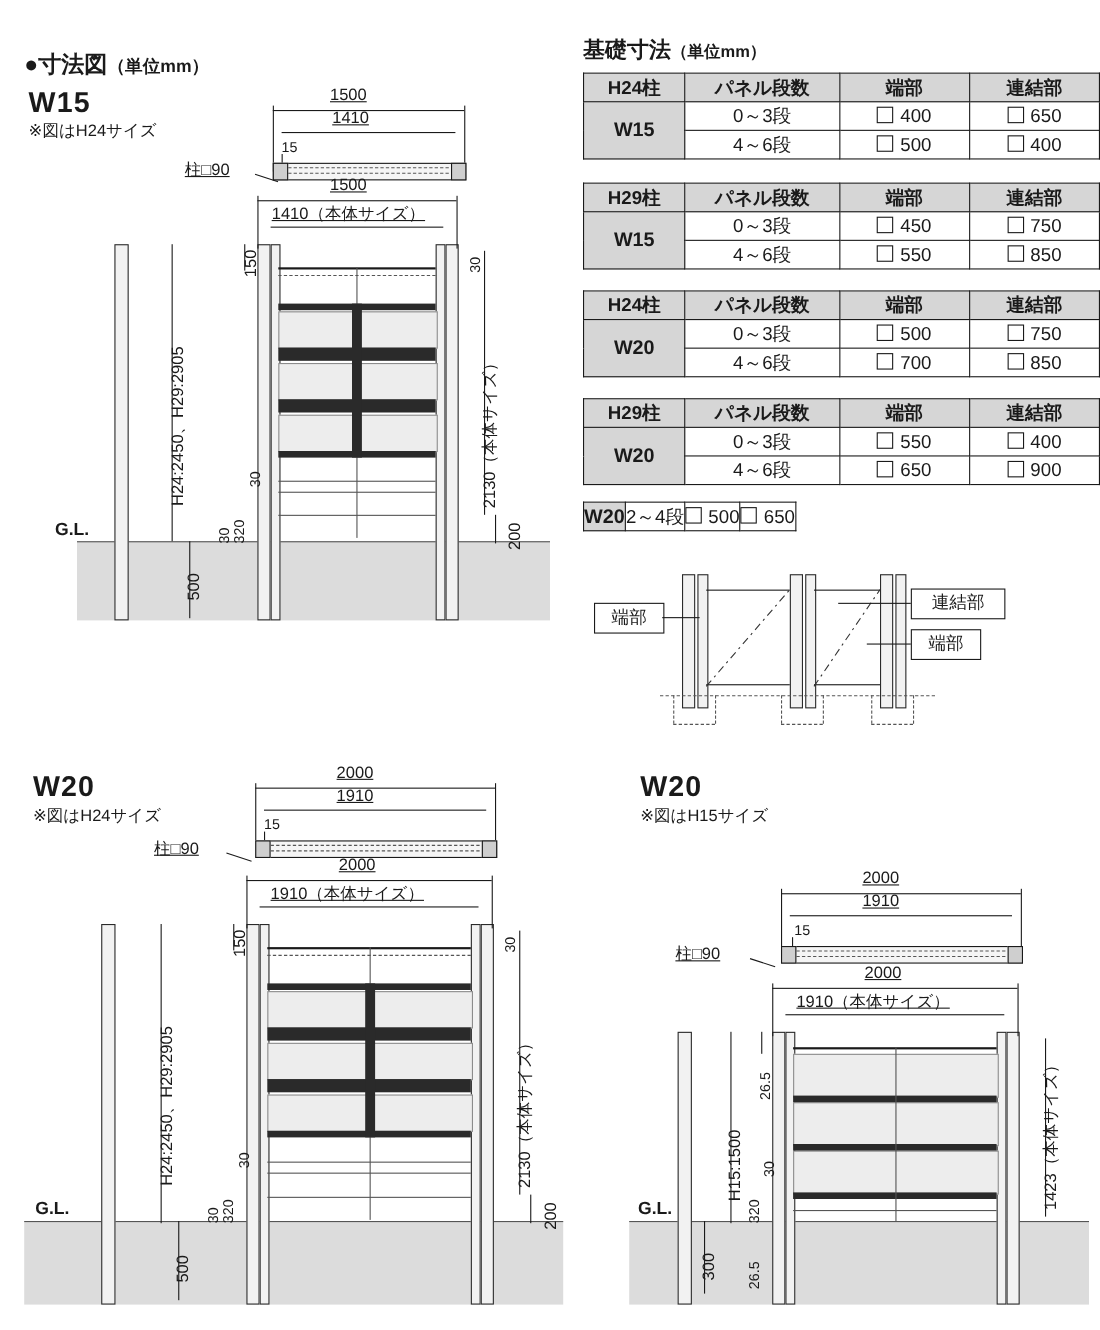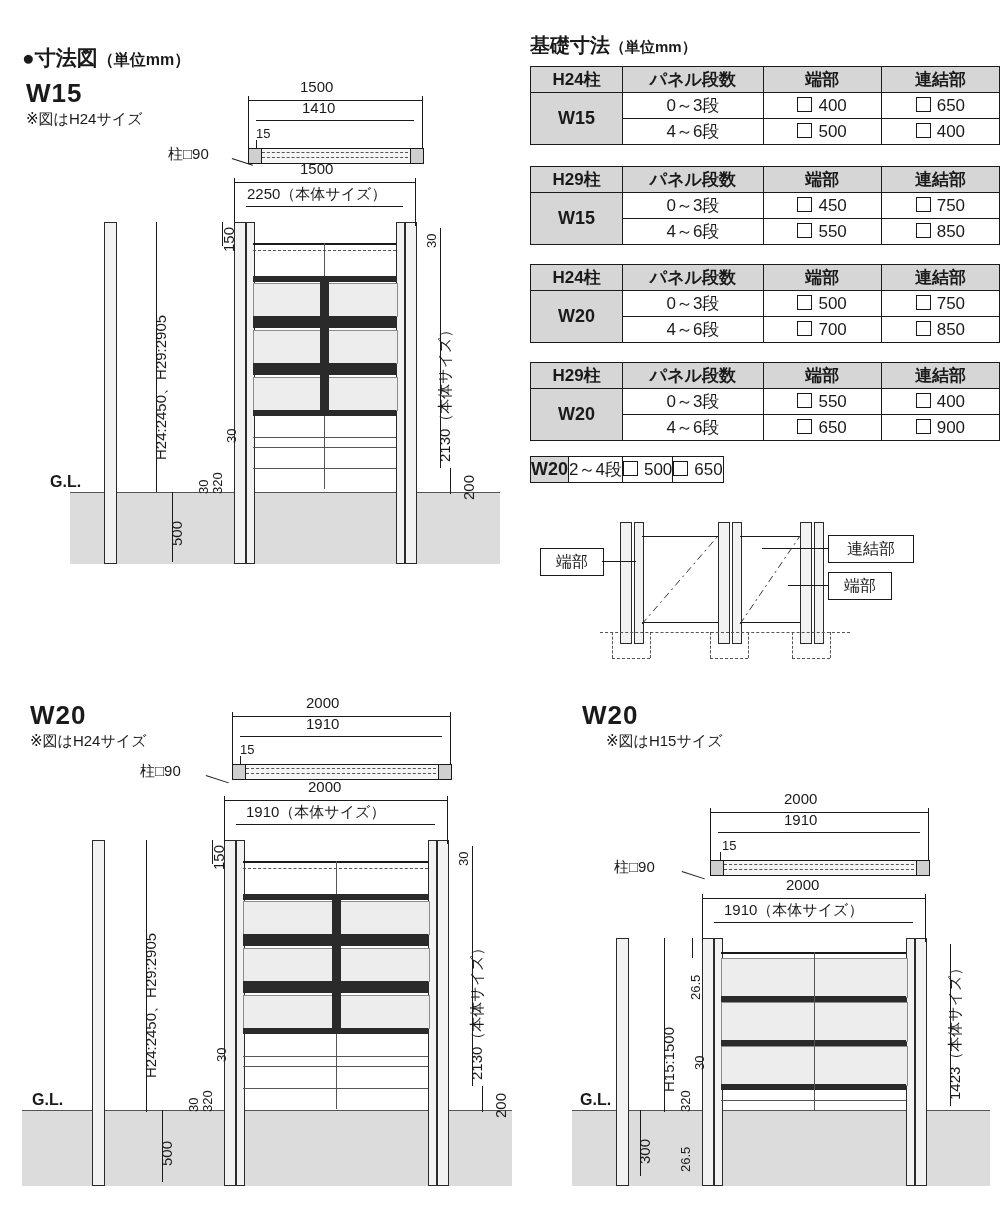--- a/index.html
+++ b/index.html
@@ -16,21 +16,21 @@
   #h-dim{left:22px;top:44px;font-size:21px;font-weight:bold;}
   #h-dim .sub{font-size:16px;font-weight:bold;}
   #h-w15{left:26px;top:78px;font-size:26px;font-weight:bold;letter-spacing:1px;}
   #n-w15{left:26px;top:110px;font-size:15px;}
   #h-found{left:530px;top:32px;font-size:20px;font-weight:bold;}
   #h-found .sub{font-size:15px;font-weight:bold;}
 
   #h-w20a{left:30px;top:700px;font-size:26px;font-weight:bold;letter-spacing:1px;}
   #n-w20a{left:30px;top:732px;font-size:15px;}
   #h-w20b{left:582px;top:700px;font-size:26px;font-weight:bold;letter-spacing:1px;}
-  #n-w20b{left:606px;top:732px;font-size:15px;}
+  #n-w20b{left:582px;top:732px;font-size:15px;}
 
   
   .ftable{position:absolute;border-collapse:collapse;background:#fff;}
   .ftable td,.ftable th{
     border:1px solid #1a1a1a;
     font-size:17px;text-align:center;
     padding:0;height:25px;font-weight:normal;
     font-family:"Liberation Sans","DejaVu Sans",sans-serif;
   }
   .ftable .hdr td{background:#d6d6d6;font-weight:bold;font-size:17px;}
@@ -42,21 +42,21 @@
   .sq{display:inline-block;width:13px;height:13px;border:1px solid #1a1a1a;margin-right:6px;vertical-align:-1px;background:#fff;}
 
   
   .ln{position:absolute;background:#1a1a1a;}
   .hl{height:1px;}
   .vl{width:1px;}
   .post{position:absolute;background:#f2f2f2;border:1px solid #2a2a2a;}
   .ground{position:absolute;background:#dcdcdc;}
   .panel{position:absolute;background:#ededed;border:1px solid #8c8c8c;}
   .rail{position:absolute;background:#2a2a2a;}
-  .lbl{position:absolute;font-size:15px;white-space:nowrap;}
+  .lbl{position:absolute;font-size:15px;white-space:nowrap;text-decoration:underline;}
   .lbl-s{position:absolute;font-size:13px;white-space:nowrap;}
   .vlbl{position:absolute;font-size:15px;white-space:nowrap;transform-origin:0 0;transform:rotate(-90deg);}
   .vlbl-s{position:absolute;font-size:13px;white-space:nowrap;transform-origin:0 0;transform:rotate(-90deg);}
   .box{position:absolute;border:1px solid #1a1a1a;background:#fff;font-size:16px;text-align:center;line-height:26px;height:26px;}
   .dash{position:absolute;border-top:1px dashed #555;height:0;}
   .dashv{position:absolute;border-left:1px dashed #555;width:0;}
   .gl{position:absolute;font-size:16px;font-weight:bold;}
 </style>
 </head>
 <body>
@@ -264,21 +264,21 @@
   <div class="ln hl" style="left:253px;top:468px;width:143px;background:#555;"></div>
   <div class="ln vl" style="left:324px;top:243px;height:246px;background:#555;"></div>
   <div class="rail" style="left:320px;top:276px;width:9px;height:140px;"></div>
 
   <div class="ln hl" style="left:234px;top:182px;width:181px;"></div>
   <div class="ln vl" style="left:234px;top:178px;height:48px;"></div>
   <div class="ln vl" style="left:415px;top:178px;height:48px;"></div>
   <div class="lbl" style="left:300px;top:160px;">1500</div>
 
   <div class="ln hl" style="left:246px;top:206px;width:157px;"></div>
-  <div class="lbl" style="left:247px;top:185px;">2250（本体サイズ）</div>
+  <div class="lbl" style="left:247px;top:185px;">1410（本体サイズ）</div>
 
   <div class="ln vl" style="left:222px;top:222px;height:24px;"></div>
   <div class="vlbl" style="left:220px;top:252px;">150</div>
 
   <div class="vlbl-s" style="left:424px;top:248px;">30</div>
 
   <div class="ln vl" style="left:156px;top:222px;height:270px;"></div>
   <div class="vlbl" style="left:152px;top:460px;">H24:2450、H29:2905</div>
 
   <div class="ln vl" style="left:440px;top:228px;height:240px;"></div>

